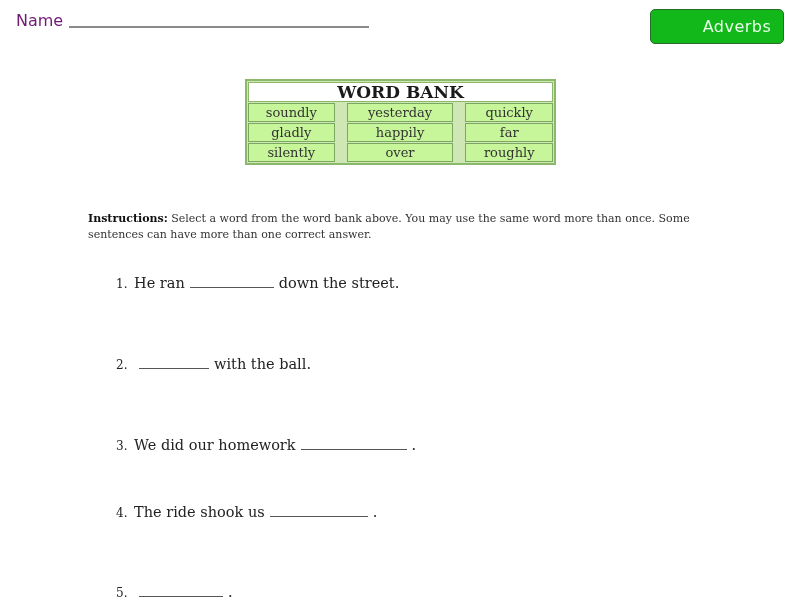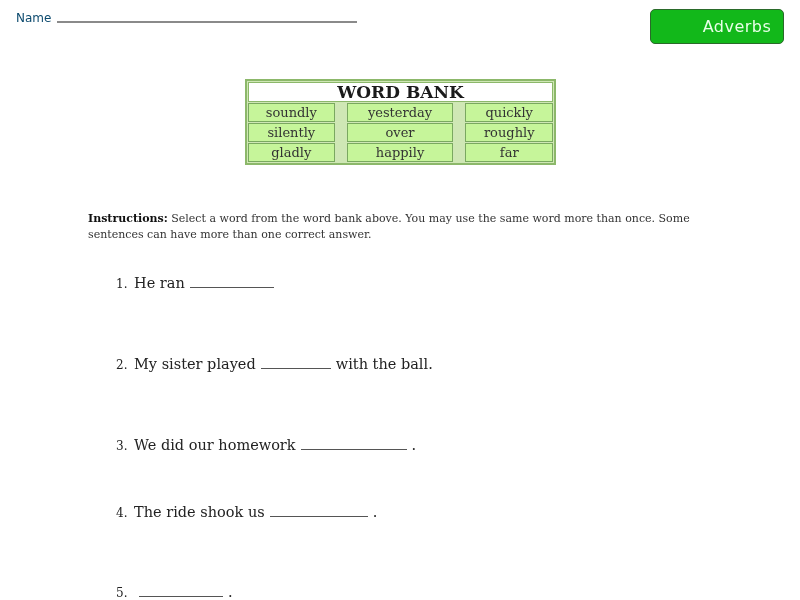--- a/index.html
+++ b/index.html
@@ -3,21 +3,21 @@
   <meta charset="utf-8">
   <style>
     html, body { margin: 0; padding: 0; }
     body {
       width: 800px; height: 600px; overflow: hidden;
       background: #ffffff; position: relative;
       font-family: "DejaVu Serif", serif; color: #222;
     }
     .name-row {
       position: absolute; left: 16px; top: 11px;
-      font-family: "DejaVu Sans", sans-serif; font-size: 12px; color: #0c4a6e;
+      font-family: "DejaVu Sans", sans-serif; font-size: 16px; color: #701a75;
       display: flex; align-items: flex-end;
     }
     .name-line {
       display: inline-block; width: 300px; height: 0;
       border-bottom: 2px solid #8a8a8a; margin-left: 6px; margin-bottom: 2px;
     }
     .title-badge {
       position: absolute; left: 650px; top: 9px; width: 134px; height: 35px;
       background: #12b81a; border: 1px solid #2a6a2a; border-radius: 5px;
       box-sizing: border-box; color: #e8ffe8;
@@ -68,41 +68,41 @@
 <div class="title-badge">Adverbs</div>
 
 <div class="word-bank">
   <div class="wb-header">WORD BANK</div>
   <div class="wb-row">
     <div class="wb-cell c0">soundly</div>
     <div class="wb-cell c1">yesterday</div>
     <div class="wb-cell c2">quickly</div>
   </div>
   <div class="wb-row">
+    <div class="wb-cell c0">gladly</div>
+    <div class="wb-cell c1">happily</div>
+    <div class="wb-cell c2">far</div>
+  </div>
+  <div class="wb-row">
     <div class="wb-cell c0">silently</div>
     <div class="wb-cell c1">over</div>
     <div class="wb-cell c2">roughly</div>
-  </div>
-  <div class="wb-row">
-    <div class="wb-cell c0">gladly</div>
-    <div class="wb-cell c1">happily</div>
-    <div class="wb-cell c2">far</div>
   </div>
 </div>
 
 <div class="instructions"><b>Instructions:</b><span> Select a word from the word bank above. You may use the same word more than once. Some sentences can have more than one correct answer.</span></div>
 
 <div class="question" style="top: 275px;">
   <span class="q-num">1.</span>
   <span>He ran</span>
   <span class="blank" style="width: 84px;"></span>
+  <span>down the street.</span>
 </div>
 <div class="question" style="top: 356px;">
   <span class="q-num">2.</span>
-  <span>My sister played</span>
   <span class="blank" style="width: 70px;"></span>
   <span>with the ball.</span>
 </div>
 <div class="question" style="top: 437px;">
   <span class="q-num">3.</span>
   <span>We did our homework</span>
   <span class="blank" style="width: 106px;"></span>
   <span>.</span>
 </div>
 <div class="question" style="top: 504px;">

